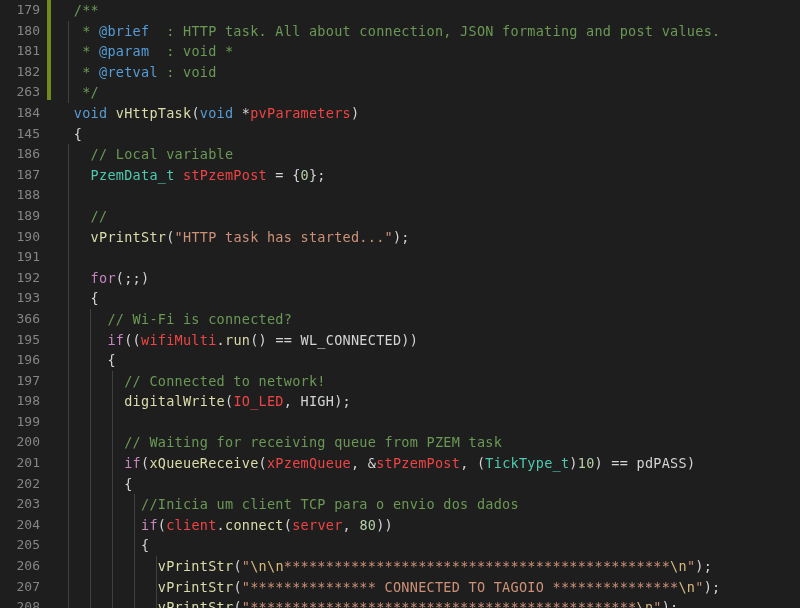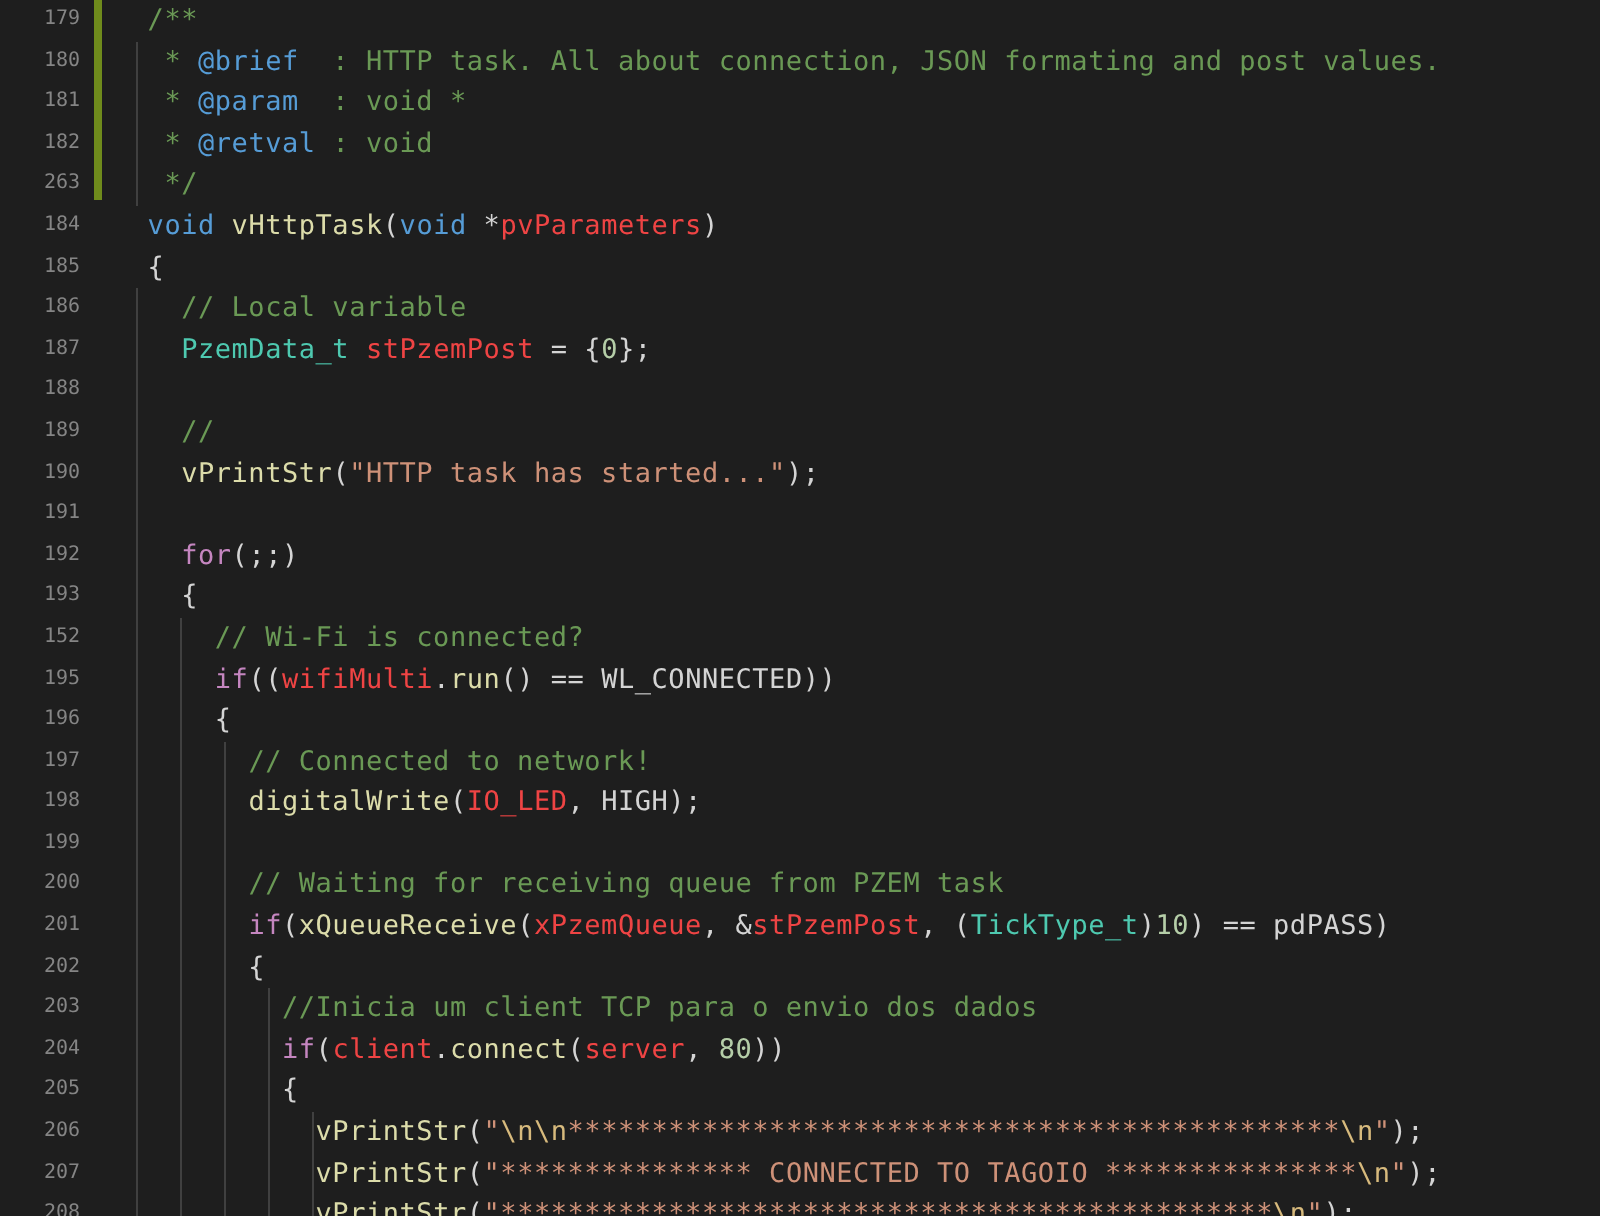--- a/index.html
+++ b/index.html
@@ -38,21 +38,21 @@
     left: 0;
     top: 0;
     width: 44px;
   }
   .lineno {
     height: 20.6px;
     line-height: 20.6px;
     text-align: right;
     padding-right: 4px;
     box-sizing: border-box;
-    font-size: 10px;
+    font-size: 13px;
     color: #858585;
     font-family: "DejaVu Sans Mono", monospace;
     white-space: pre;
   }
 
   
   .foldbar {
     position: absolute;
     width: 4px;
     background: #6f8b1c;
@@ -121,30 +121,30 @@
     </div>
 
   <div class="gutter">
     <div class="linenos" id="linenos">
         <div class="lineno">179</div>
         <div class="lineno">180</div>
         <div class="lineno">181</div>
         <div class="lineno">182</div>
         <div class="lineno">263</div>
         <div class="lineno">184</div>
-        <div class="lineno">185</div>
+        <div class="lineno">145</div>
         <div class="lineno">186</div>
         <div class="lineno">187</div>
         <div class="lineno">188</div>
         <div class="lineno">189</div>
         <div class="lineno">190</div>
         <div class="lineno">191</div>
         <div class="lineno">192</div>
         <div class="lineno">193</div>
-        <div class="lineno">152</div>
+        <div class="lineno">366</div>
         <div class="lineno">195</div>
         <div class="lineno">196</div>
         <div class="lineno">197</div>
         <div class="lineno">198</div>
         <div class="lineno">199</div>
         <div class="lineno">200</div>
         <div class="lineno">201</div>
         <div class="lineno">202</div>
         <div class="lineno">203</div>
         <div class="lineno">204</div>

